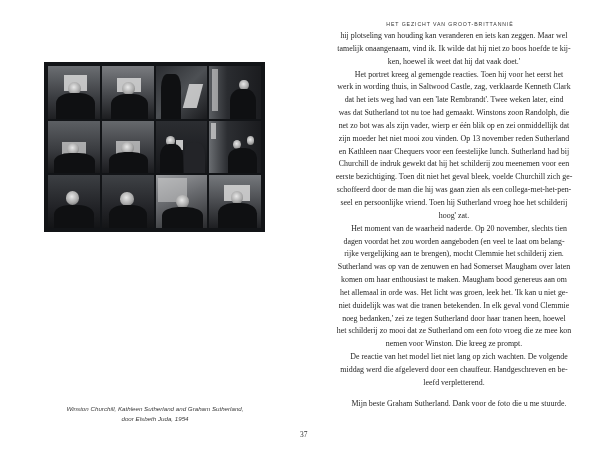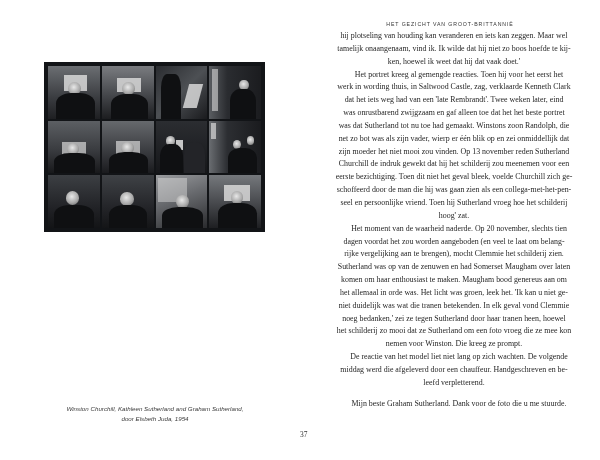--- a/index.html
+++ b/index.html
@@ -157,24 +157,24 @@
 
   <div class="body-text">
 
     <span class="line">hij plotseling van houding kan veranderen en iets kan zeggen. Maar wel</span>
     <span class="line">tamelijk onaangenaam, vind ik. Ik wilde dat hij niet zo boos hoefde te kij-</span>
     <span class="line">ken, hoewel ik weet dat hij dat vaak doet.'</span>
 
     <span class="line indent">Het portret kreeg al gemengde reacties. Toen hij voor het eerst het</span>
     <span class="line">werk in wording thuis, in Saltwood Castle, zag, verklaarde Kenneth Clark</span>
     <span class="line">dat het iets weg had van een 'late Rembrandt'. Twee weken later, eind</span>
-    <span class="line">was onrustbarend zwijgzaam en gaf alleen toe dat het het beste portret</span>
     <span class="line">was dat Sutherland tot nu toe had gemaakt. Winstons zoon Randolph, die</span>
     <span class="line">net zo bot was als zijn vader, wierp er één blik op en zei onmiddellijk dat</span>
     <span class="line">zijn moeder het niet mooi zou vinden. Op 13 november reden Sutherland</span>
+    <span class="line">en Kathleen naar Chequers voor een feestelijke lunch. Sutherland had bij</span>
     <span class="line">Churchill de indruk gewekt dat hij het schilderij zou meenemen voor een</span>
     <span class="line">eerste bezichtiging. Toen dit niet het geval bleek, voelde Churchill zich ge-</span>
     <span class="line">schoffeerd door de man die hij was gaan zien als een collega-met-het-pen-</span>
     <span class="line">seel en persoonlijke vriend. Toen hij Sutherland vroeg hoe het schilderij</span>
     <span class="line">hoog' zat.</span>
 
     <span class="line indent">Het moment van de waarheid naderde. Op 20 november, slechts tien</span>
     <span class="line">dagen voordat het zou worden aangeboden (en veel te laat om belang-</span>
     <span class="line">rijke vergelijking aan te brengen), mocht Clemmie het schilderij zien.</span>
     <span class="line">Sutherland was op van de zenuwen en had Somerset Maugham over laten</span>

